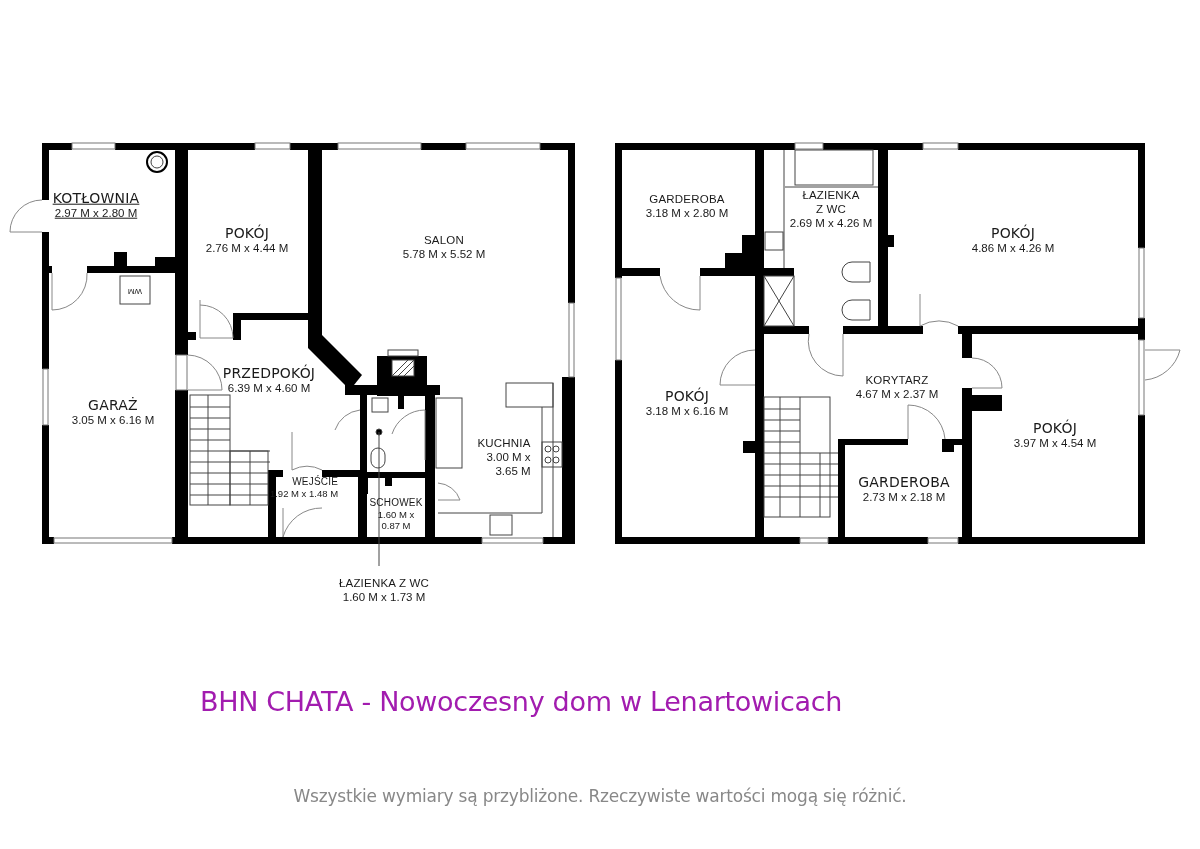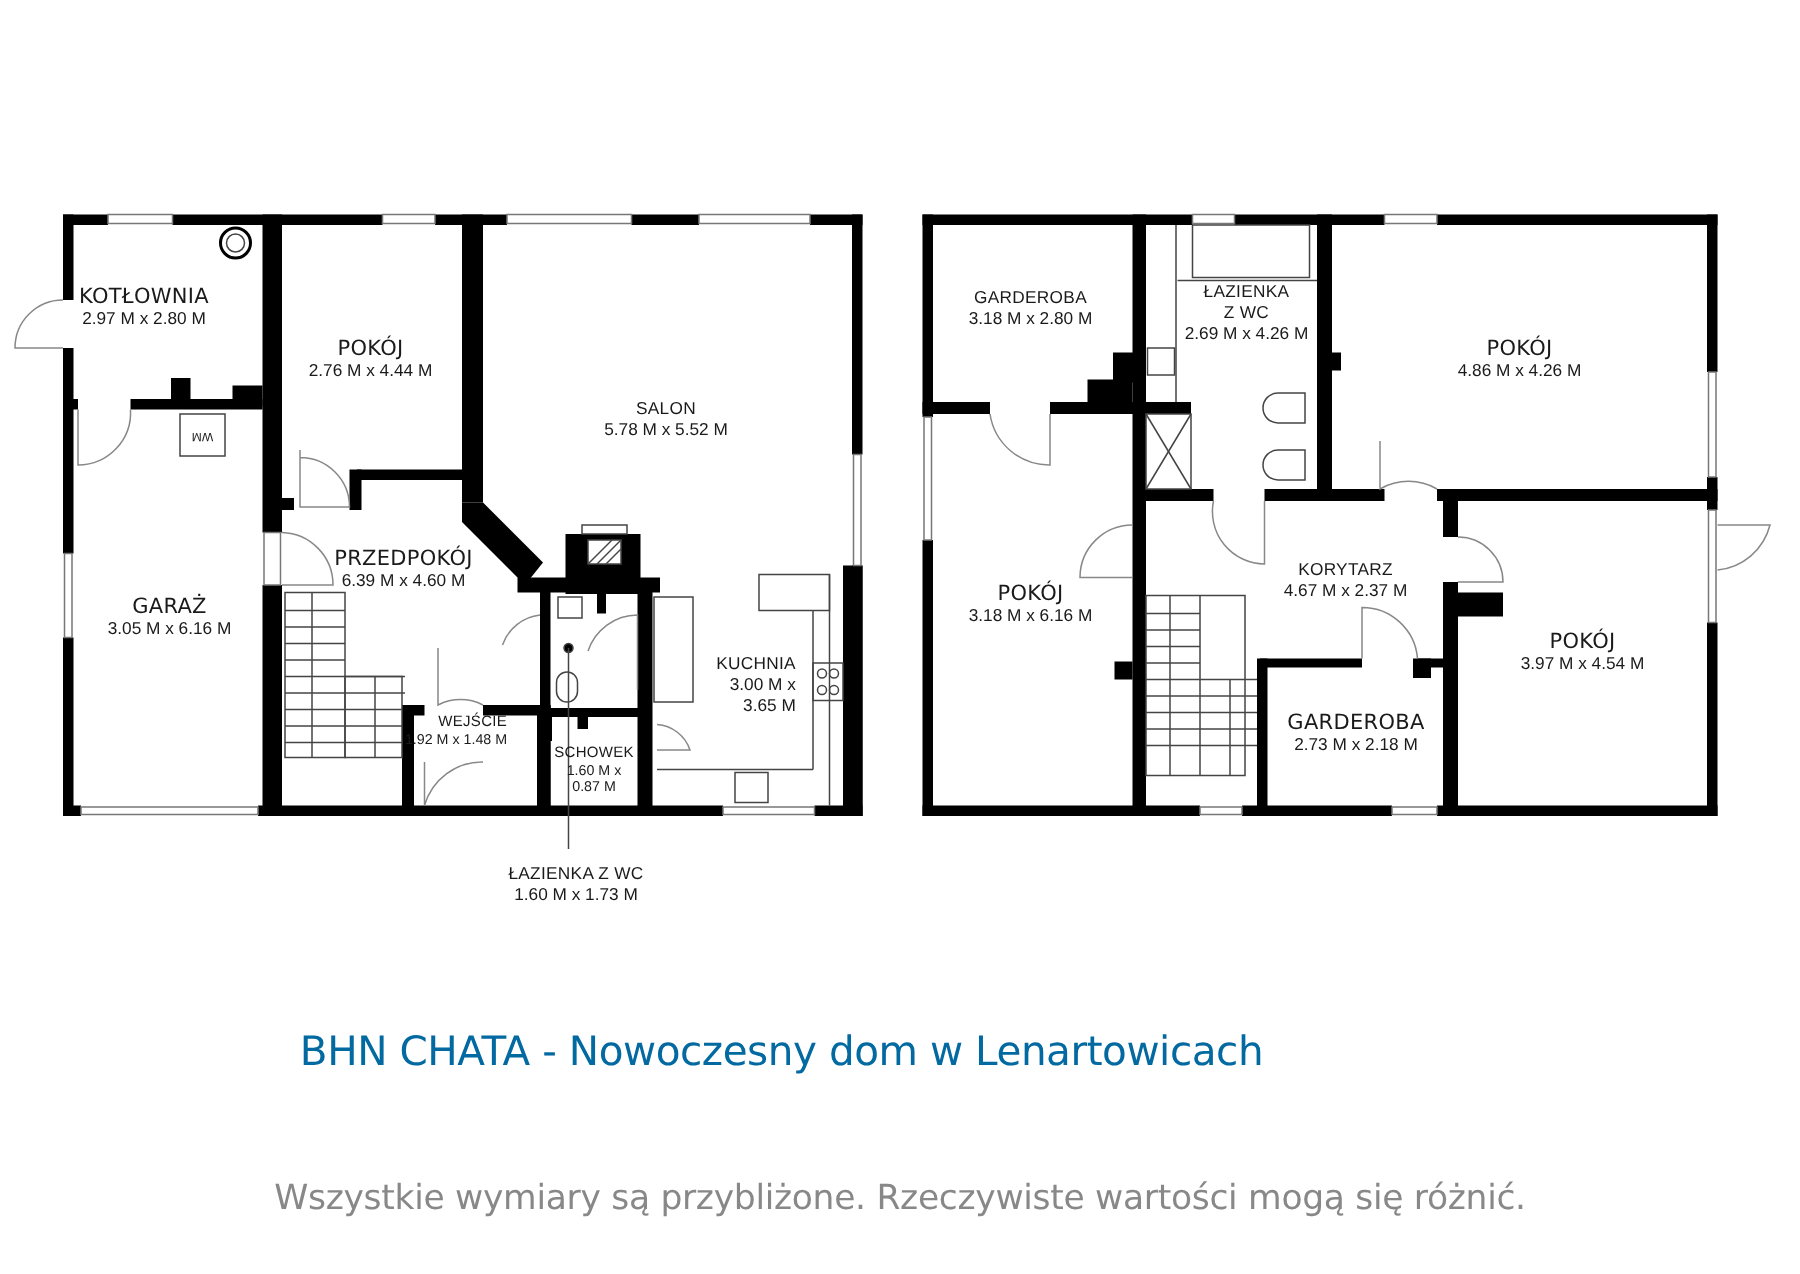--- a/index.html
+++ b/index.html
@@ -4,22 +4,22 @@
 <style>
   html, body { margin: 0; padding: 0; background: #ffffff; }
   body { width: 1200px; height: 849px; position: relative; overflow: hidden; font-family: "Liberation Sans", sans-serif; }
   svg.plan { position: absolute; left: 0; top: 0; }
   .lbl { position: absolute; text-align: center; color: #1a1a1a; white-space: nowrap; transform: translate(-50%, -50%); line-height: 1.2; }
   .lbl .name { display: block; font-family: "DejaVu Sans", sans-serif; font-size: 14px; letter-spacing: 0.2px; }
   .lbl .dim { display: block; font-family: "Liberation Sans", sans-serif; font-size: 11.5px; }
   .lbl.small .name { font-size: 10px; font-family: "Liberation Sans", sans-serif; }
   .lbl.small .dim { font-size: 9.5px; }
   .lbl.mid .name { font-size: 11.5px; font-family: "Liberation Sans", sans-serif; }
-  .title { position: absolute; left: 0; width: 1042px; top: 686px; text-align: center; font-family: "DejaVu Sans", sans-serif; font-size: 27px; color: #0369a1; letter-spacing: -0.3px; }
-  .disclaimer { position: absolute; left: 0; width: 1200px; top: 786px; text-align: center; font-family: "DejaVu Sans", sans-serif; font-size: 23px; color: #888; letter-spacing: -0.2px; }
+  .title { position: absolute; left: 0; width: 1042px; top: 686px; text-align: center; font-family: "DejaVu Sans", sans-serif; font-size: 27px; color: #a21caf; letter-spacing: -0.3px; }
+  .disclaimer { position: absolute; left: 0; width: 1200px; top: 786px; text-align: center; font-family: "DejaVu Sans", sans-serif; font-size: 17px; color: #888; letter-spacing: -0.2px; }
 </style>
 </head>
 <body>
 
 <svg class="plan" width="1200" height="849" viewBox="0 0 1200 849">
 
   <g fill="#000">
 
     <rect x="42" y="143" width="30" height="7"></rect>
     <rect x="115" y="143" width="140" height="7"></rect>
@@ -230,29 +230,29 @@
       <line x1="764" y1="464" x2="838" y2="464"></line>
     <line x1="764" y1="475" x2="838" y2="475"></line>
       <line x1="764" y1="486" x2="838" y2="486"></line>
     <line x1="764" y1="497" x2="838" y2="497"></line>
     <line x1="780" y1="397" x2="780" y2="517"></line>
     <line x1="800" y1="397" x2="800" y2="517"></line>
     <line x1="820" y1="453" x2="820" y2="517"></line>
   </g>
 </svg>
 
-<div class="lbl" style="left:96px; top:205px;">
+<div class="lbl" style="left:96px; top:205px;text-decoration:underline;">
   <span class="name">KOTŁOWNIA</span>
   <span class="dim">2.97 M x 2.80 M</span>
 </div>
 <div class="lbl" style="left:247px; top:240px;">
   <span class="name">POKÓJ</span>
   <span class="dim">2.76 M x 4.44 M</span>
 </div>
-<div class="lbl mid" style="left:444px; top:281px;">
+<div class="lbl mid" style="left:444px; top:248px;">
   <span class="name">SALON</span>
   <span class="dim">5.78 M x 5.52 M</span>
 </div>
 <div class="lbl" style="left:113px; top:412px;">
   <span class="name">GARAŻ</span>
   <span class="dim">3.05 M x 6.16 M</span>
 </div>
 <div class="lbl" style="left:269px; top:380px;">
   <span class="name">PRZEDPOKÓJ</span>
   <span class="dim">6.39 M x 4.60 M</span>

